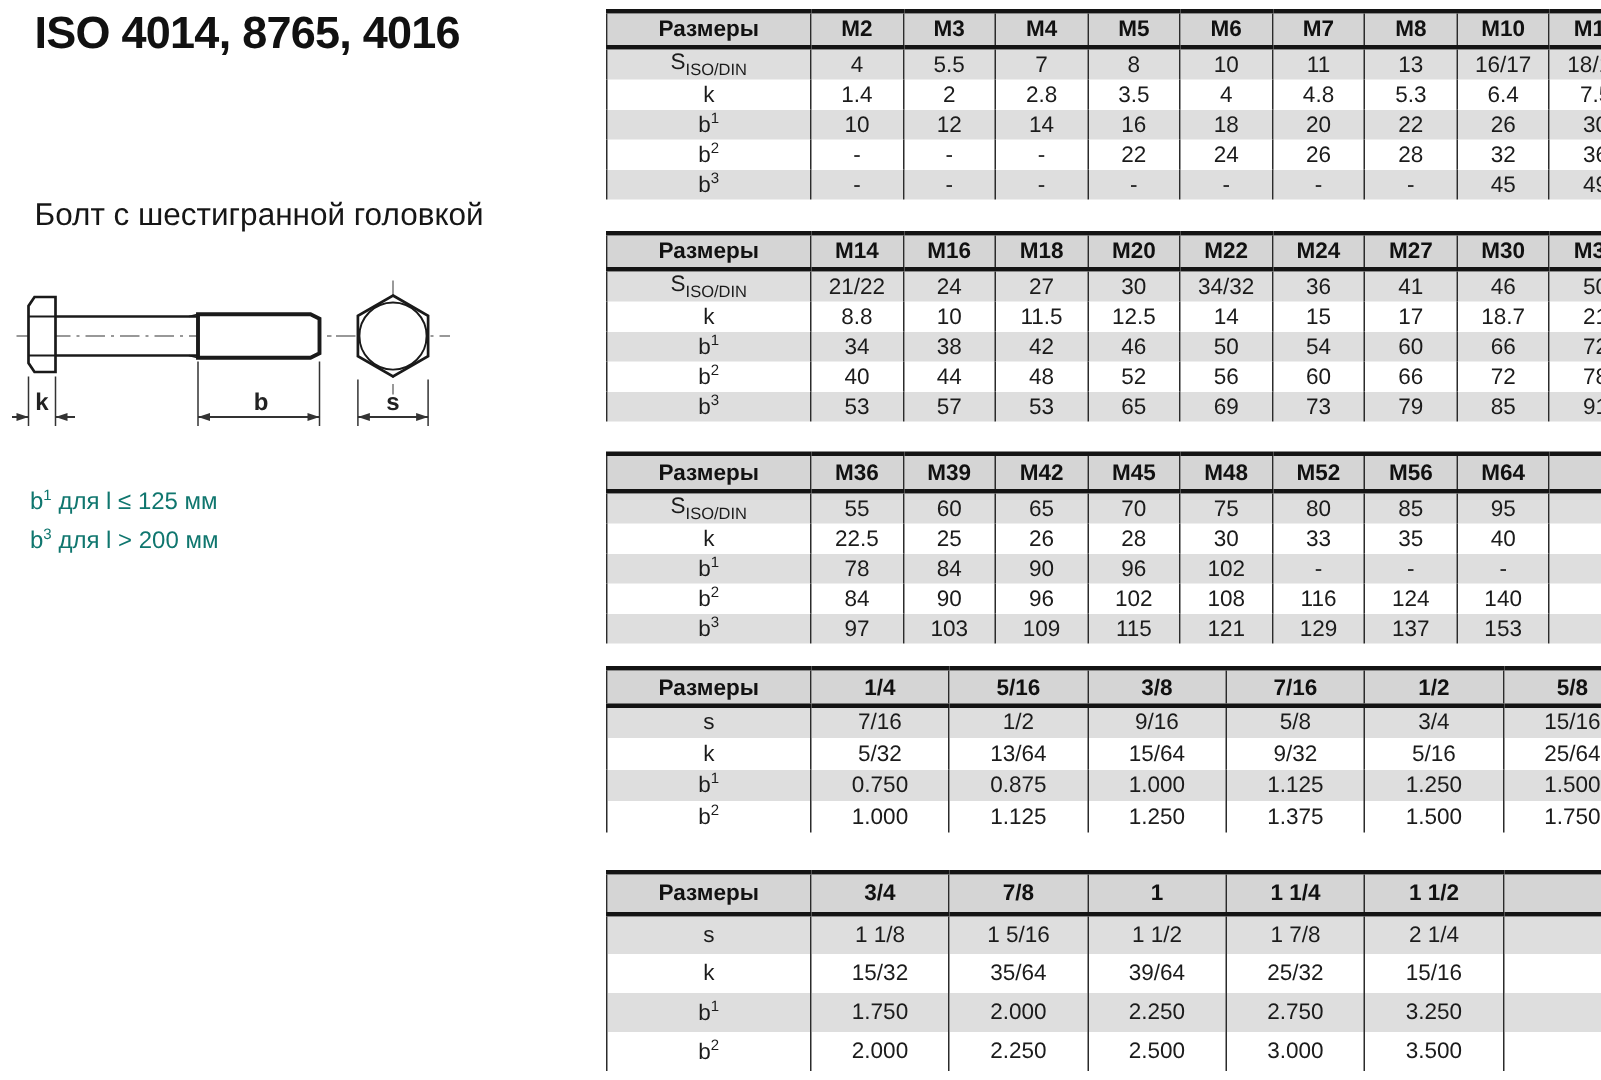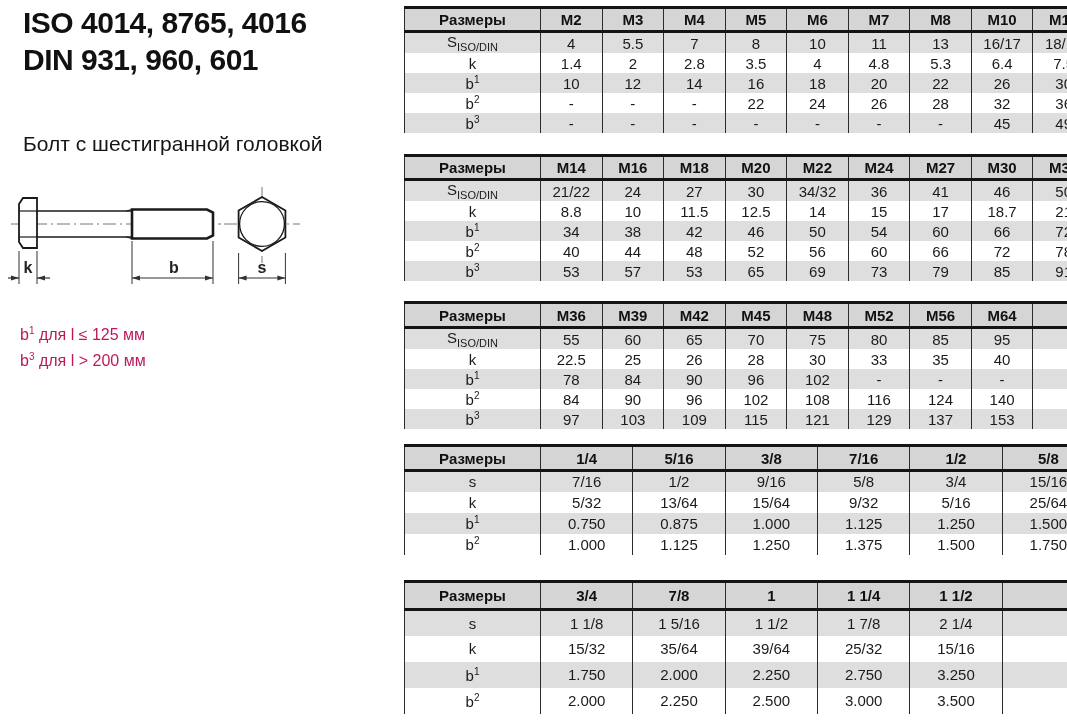--- a/index.html
+++ b/index.html
@@ -20,21 +20,21 @@
   .subtitle-block{left:23px;top:90px;margin-top:39px;}
   .subtitle-line{font-size:21px;font-weight:400;line-height:29px;color:#161616;}
 
   
   .drawing{left:8px;top:183px;}
   .drawing svg{display:block;}
   .dim-label{font-size:16px;font-weight:700;fill:#222;}
 
   
   .notes{left:20px;top:320px;}
-  .note{font-size:16px;line-height:22px;color:#be185d;}
+  .note{font-size:16px;line-height:22px;color:#0f766e;}
   .note sup{font-size:10px;}
 
   
   .tbl-wrap{left:372px;width:588px;margin-left:32px;}
   .tbl-wrap table{width:691px;border-collapse:collapse;table-layout:fixed;}
   .tbl-wrap col.label-col{width:136px;}
   .tbl-wrap th,.tbl-wrap td{
     text-align:center;vertical-align:middle;padding:0;
     border-left:1px solid var(--border_col);border-right:1px solid var(--border_col);
     font-size:15px;color:var(--text_col);overflow:hidden;white-space:nowrap;
@@ -55,21 +55,20 @@
   .t4 tbody td{height:21px;}
   .t5 thead th{height:28px;}
   .t5 tbody td{height:26px;}
   .t1{top:6px;} .t2{top:154px;} .t3{top:301px;} .t4{top:444px;} .t5{top:580px;}
 </style>
 </head>
 <body>
 
 <div class="abs doc-header">
   <div class="title-line">ISO 4014, 8765, 4016</div>
-  <div class="title-line">DIN 931, 960, 601</div>
 </div>
 
 <div class="abs subtitle-block">
   <div class="subtitle-line">Болт с шестигранной головкой</div>
 </div>
 
 <div class="abs drawing">
   <svg width="360" height="150" viewBox="0 0 360 150">
 
     <line x1="3" y1="41" x2="213" y2="41" stroke="#777" stroke-width="1" stroke-dasharray="13 4 2 4"></line>

